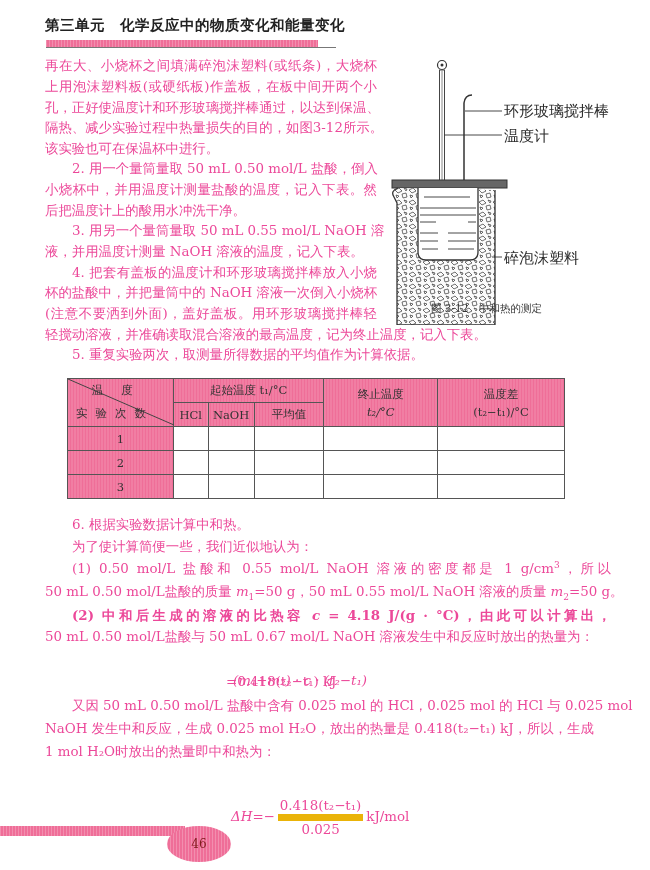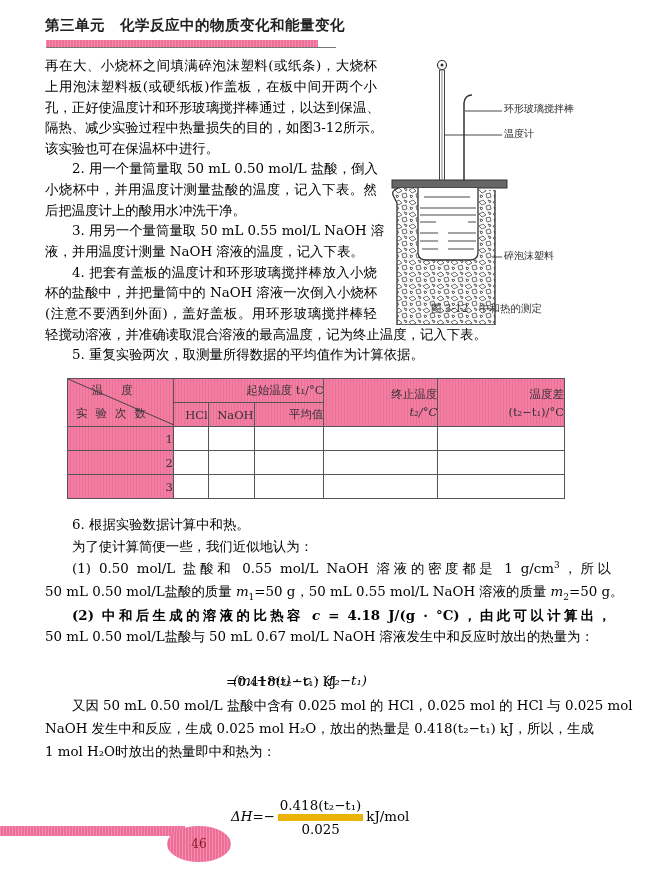--- a/index.html
+++ b/index.html
@@ -14,40 +14,40 @@
     background-color:#ef6e98;
     background-image:repeating-linear-gradient(90deg, rgba(255,255,255,0.22) 0 1px, transparent 1px 3px);
   }
   .chapter-title {
     left:45px; top:16px; font-family:"DejaVu Sans","Liberation Sans",sans-serif;
     font-weight:bold; font-size:14.5px; color:#222; letter-spacing:0.5px; white-space:pre;
   }
   .header-bar { left:46px; top:40px; width:272px; height:7px; }
   .header-rule { left:46px; top:47px; width:290px; height:1px; background:#777; }
 
-  .line { position:absolute; font-size:13.4px; line-height:16px; white-space:pre; color:#000000; }
+  .line { position:absolute; font-size:13.4px; line-height:16px; white-space:pre; color:#ec4899; }
   .narrow { left:45px; width:332px; text-align:justify; text-align-last:justify; }
   .wide { left:45px; width:566px; text-align:justify; text-align-last:justify; }
   .ind { padding-left:27px; box-sizing:border-box; }
   .left-last { text-align-last:left; }
   sub, sup { font-size:9px; line-height:0; }
   .it { font-style:italic; }
 
   
-  .fig-label { font-size:10px; color:#2b2b2b; white-space:pre; }
+  .fig-label { font-size:15px; color:#2b2b2b; white-space:pre; }
   .fig-caption { font-size:10.5px; color:#333; white-space:pre; }
 
   
   table.data {
     position:absolute; left:67px; top:378px; width:498px; border-collapse:collapse;
     font-size:11.5px; color:#333;
   }
   table.data td { border:1px solid #555; padding:0; text-align:center; height:23px; }
   table.data .h { background-color:#ef6e98;
-    background-image:repeating-linear-gradient(90deg, rgba(255,255,255,0.22) 0 1px, transparent 1px 3px);text-align:right; }
+    background-image:repeating-linear-gradient(90deg, rgba(255,255,255,0.22) 0 1px, transparent 1px 3px); }
   table.data .w { background:#fff; }
   table.data tr.row td { border-top:1px solid #8a8a5a; }
   .diag-cell { position:relative; }
   .diag-cell .tr { position:absolute; right:22px; top:4px; letter-spacing:18px; }
   .diag-cell .bl { position:absolute; left:8px; bottom:5px; letter-spacing:8px; }
 
   .frac { display:inline-block; vertical-align:middle; text-align:center; margin:0 3px; }
   .frac .num { display:block; border-bottom:7px solid #eab308; padding:0 2px 1px; line-height:15px; }
   .frac .den { display:block; line-height:15px; padding-top:1px; }
 

